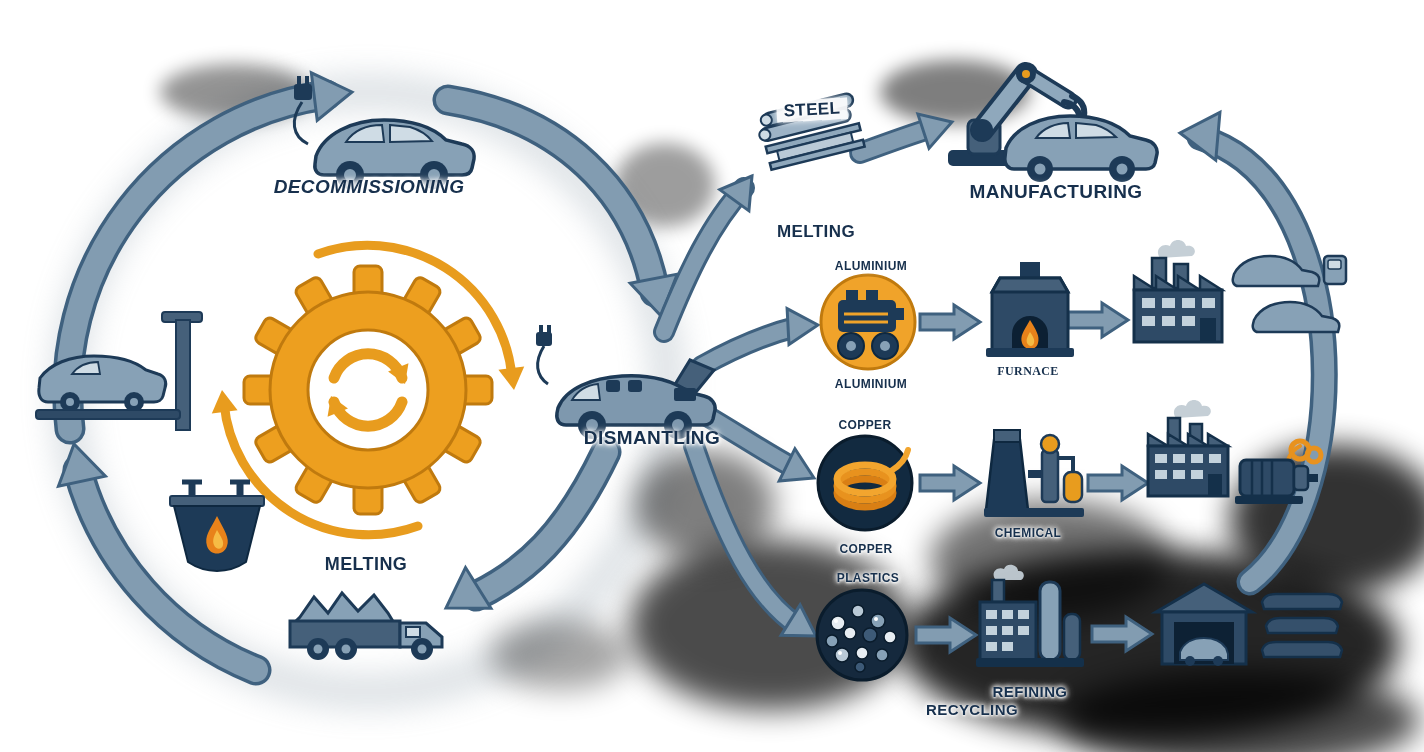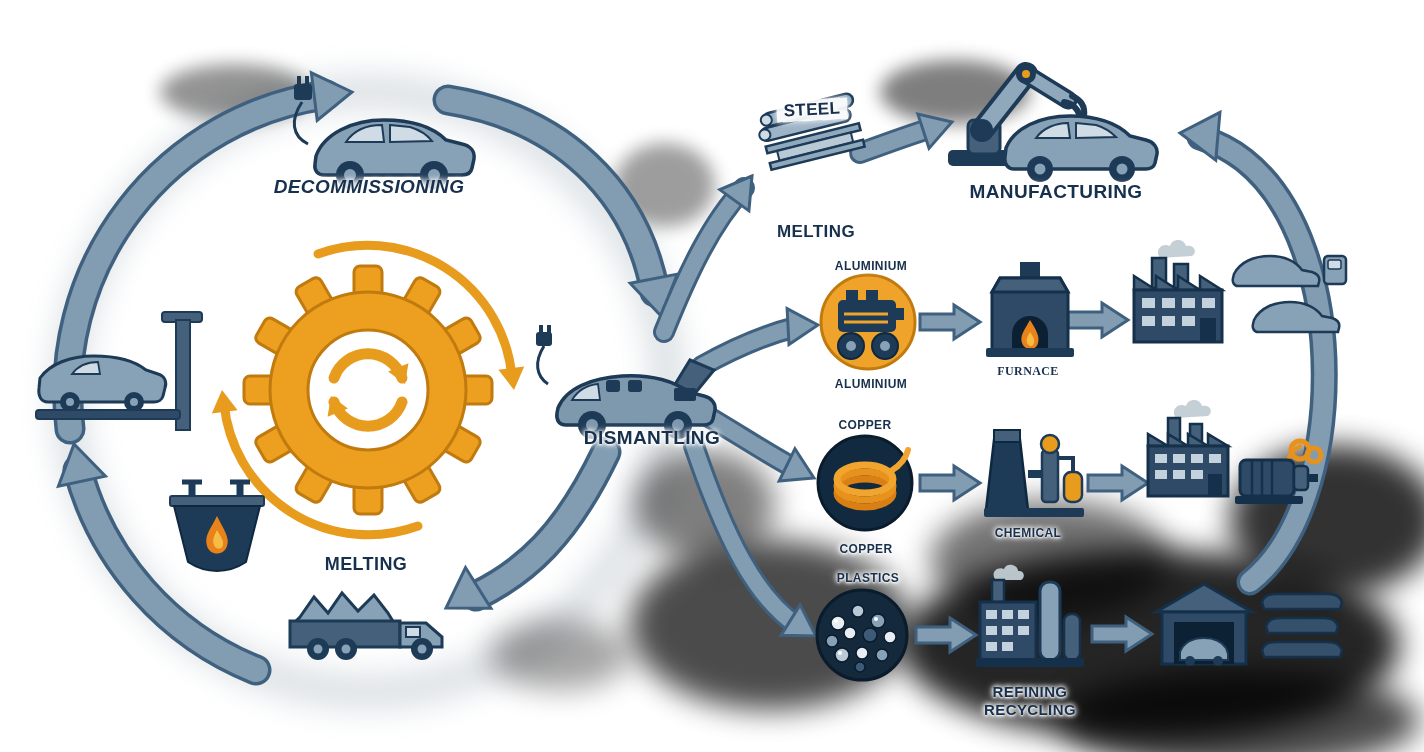--- a/index.html
+++ b/index.html
@@ -406,15 +406,15 @@
   <div class="lbl lbl-sm" style="left:871px;top:266px;">ALUMINIUM</div>
   <div class="lbl lbl-sm" style="left:871px;top:384px;">ALUMINIUM</div>
   <div class="lbl lbl-sm" style="left:1028px;top:371px;font-family:Liberation Serif, serif;">FURNACE</div>
 
   <div class="lbl lbl-sm" style="left:865px;top:425px;">COPPER</div>
   <div class="lbl lbl-sm" style="left:866px;top:549px;">COPPER</div>
   <div class="lbl lbl-sm" style="left:1028px;top:533px;">CHEMICAL</div>
 
   <div class="lbl lbl-sm" style="left:868px;top:578px;">PLASTICS</div>
   <div class="lbl lbl-xs" style="left:1030px;top:691px;">REFINING</div>
-  <div class="lbl lbl-xs" style="left:1030px;top:709px;">RECYCLING</div>
+  <div class="lbl lbl-xs" style="left:972px;top:709px;">RECYCLING</div>
 
 </div>
 
 </body></html>

